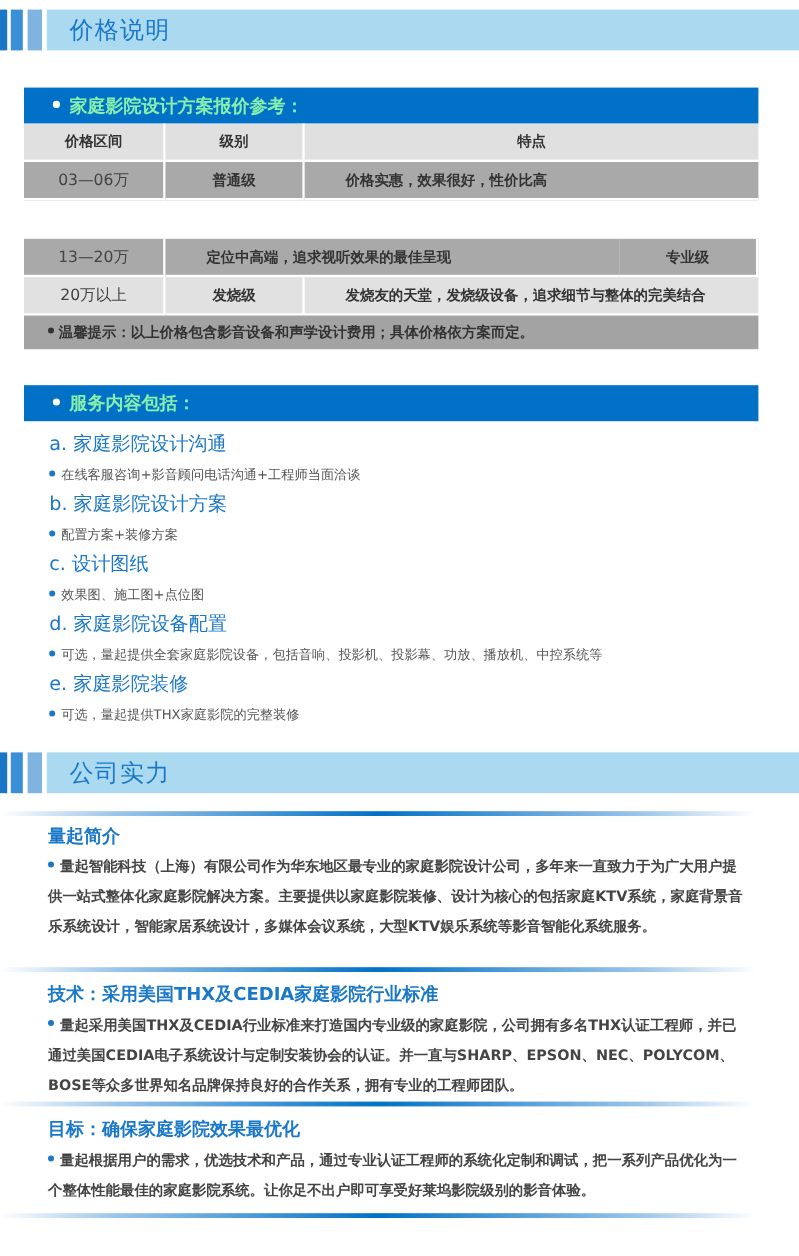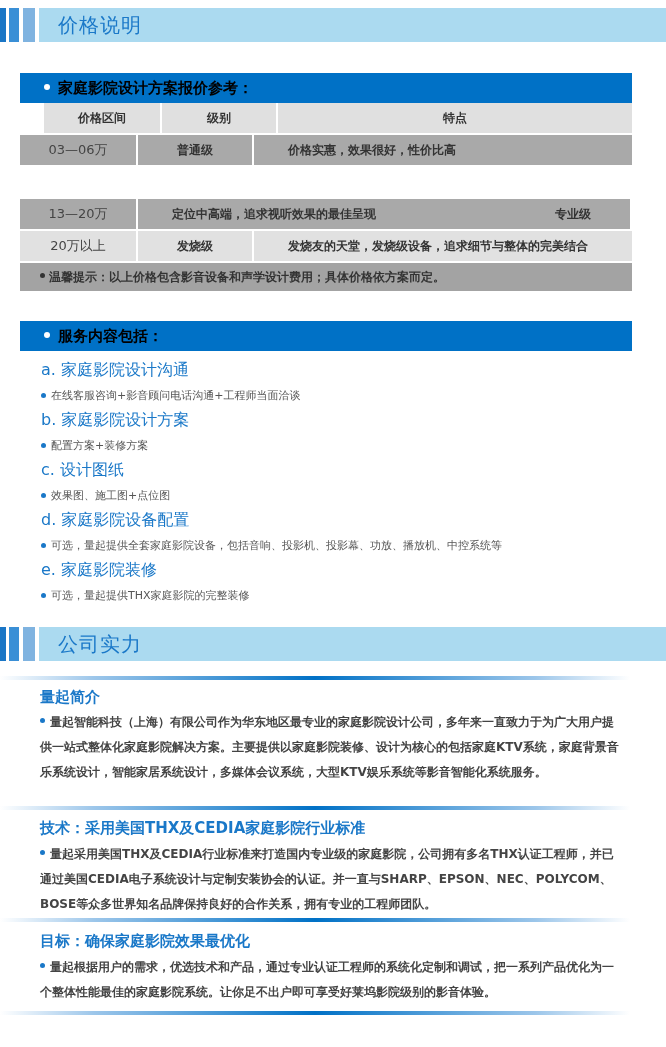--- a/index.html
+++ b/index.html
@@ -9,32 +9,32 @@
     
     .banner { position: absolute; left: 0; width: 666px; height: 34px; }
     .banner .bar { position: absolute; top: 0; height: 34px; }
     .banner .bar1 { left: 0; width: 6px; background: #1a76c6; }
     .banner .bar2 { left: 9px; width: 10px; background: #3a8fd6; }
     .banner .bar3 { left: 23px; width: 12px; background: #7fb3e0; }
     .banner .band { position: absolute; left: 39px; right: 0; top: 0; height: 34px; background: #abdaf0; }
     .banner .title { position: absolute; left: 58px; top: 4px; font-size: 20px; color: #1a78c8; line-height: 26px; letter-spacing: 1px; }
 
     
-    .bluebar { position: absolute; left: 20px; width: 612px; height: 30px; background: #0071c6; color: #000000; font-weight: bold; font-size: 15px; line-height: 30px; padding-left: 24px; }
+    .bluebar { position: absolute; left: 20px; width: 612px; height: 30px; background: #0071c6; color: #86efac; font-weight: bold; font-size: 15px; line-height: 30px; padding-left: 24px; }
     .bluebar .dot { display: inline-block; width: 6px; height: 6px; border-radius: 50%; background: #fff; margin-right: 8px; vertical-align: middle; position: relative; top: -2px; }
 
     
     .ptable { position: absolute; left: 20px; top: 103px; width: 612px; border-collapse: separate; border-spacing: 0; }
     .prow { display: flex; height: 32px; margin-bottom: 0; }
     .prow .c { display: flex; align-items: center; font-size: 12px; color: #333; border-right: 2px solid #fff; border-bottom: 2px solid #fff; }
     .prow .c1 { width: 118px; justify-content: center; }
     .prow .c2 { width: 116px; justify-content: center; font-weight: bold; }
     .prow .c3 { flex: 1; padding-left: 34px; font-weight: bold; border-right: none; }
     .prow.head .c { background: #e0e0e0; font-weight: bold; justify-content: center; padding-left: 0; }
-    .prow.head .c1 { justify-content: center; margin-left: 24px; }
+    .prow.head .c1 { justify-content: center; }
     .prow.dark .c { background: #a9a9a9; }
     .prow.light .c { background: #e1e1e1; }
     .prow .c1.price { font-weight: normal; font-size: 13px; color: #444; }
     .tip { position: absolute; left: 20px; top: 263px; width: 612px; height: 28px; background: #a3a3a3; font-size: 12px; font-weight: bold; color: #333; line-height: 28px; padding-left: 20px; }
     .tip .dot { display: inline-block; width: 5px; height: 5px; border-radius: 50%; background: #333; margin-right: 4px; vertical-align: middle; position: relative; top: -2px; }
 
     
     .svc-title { position: absolute; left: 41px; font-size: 16px; color: #1a78c8; line-height: 22px; }
     .svc-desc { position: absolute; left: 41px; font-size: 11px; color: #555; line-height: 16px; }
     .svc-desc .dot { display: inline-block; width: 5px; height: 5px; border-radius: 50%; background: #1a78c8; margin-right: 5px; vertical-align: middle; position: relative; top: -1px; }

